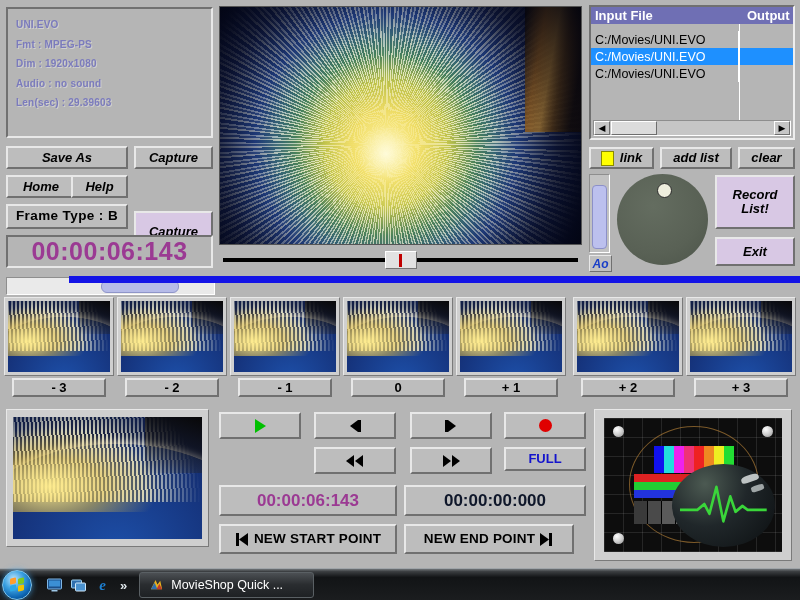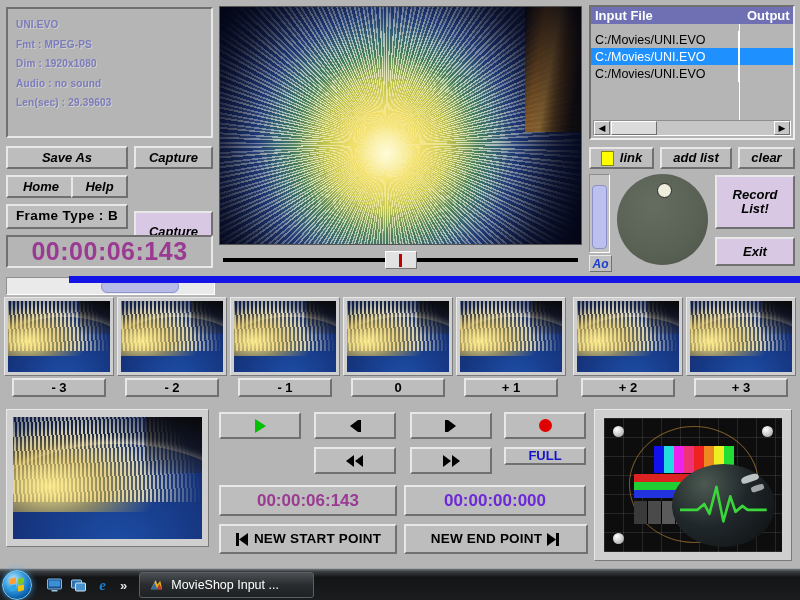--- a/index.html
+++ b/index.html
@@ -330,29 +330,29 @@
   #bottom-preview .thumb-img { border:0; }
 
   
   #btn-play  { position:absolute; left:219px; top:412px; width:82px; height:27px; }
   #btn-stepb { position:absolute; left:314px; top:412px; width:82px; height:27px; }
   #btn-stepf { position:absolute; left:410px; top:412px; width:82px; height:27px; }
   #btn-rec   { position:absolute; left:504px; top:412px; width:82px; height:27px; }
   #btn-open  { position:absolute; left:219px; top:447px; width:82px; height:27px; font-style:normal; }
   #btn-rew   { position:absolute; left:314px; top:447px; width:82px; height:27px; }
   #btn-ff    { position:absolute; left:410px; top:447px; width:82px; height:27px; }
-  #btn-full  { position:absolute; left:504px; top:447px; width:82px; height:18px; color:#1414cd; font-style:normal;text-align:right; }
+  #btn-full  { position:absolute; left:504px; top:447px; width:82px; height:24px; color:#1414cd; font-style:normal;text-align:right; }
 
   #tc-start { position:absolute; left:219px; top:485px; width:178px; height:31px;
               color:#9b3a93; font-weight:bold; font-style:normal; font-size:17px; }
   #tc-end   { position:absolute; left:404px; top:485px; width:182px; height:31px;
-              color:#6d28d9; font-weight:bold; font-style:normal; font-size:17px; }
+              color:#0f172a; font-weight:bold; font-style:normal; font-size:17px; }
   #btn-newstart { position:absolute; left:219px; top:524px; width:178px; height:30px;
                   font-style:normal; font-size:13.5px; letter-spacing:.2px; }
-  #btn-newend   { position:absolute; left:404px; top:524px; width:184px; height:30px;
+  #btn-newend   { position:absolute; left:404px; top:524px; width:170px; height:30px;
                   font-style:normal; font-size:13.5px; letter-spacing:.2px; }
 
   .tri-right { width:0;height:0;border-left:11px solid #00c000;border-top:7px solid transparent;border-bottom:7px solid transparent; }
   .dot-red { width:13px;height:13px;border-radius:50%;background:#e00000; }
 
   
   #scope {
     position:absolute; left:594px; top:409px; width:198px; height:152px;
     background:#cfcfcf;
     border-top:1px solid #e8e8e8; border-left:1px solid #e8e8e8;
@@ -701,15 +701,15 @@
       <text x="8" y="13" font-family="Liberation Serif, serif" font-size="15" font-style="italic" font-weight="bold" fill="#1d7fd0" text-anchor="middle">e</text>
     </svg>
   </div>
   <span id="ql-chevron">»</span>
   <div id="taskbtn">
     <svg id="taskbtn-icon" viewBox="0 0 16 16">
       <polygon points="2,12 7,2 9,7 12,3 14,12" fill="#e8b11e"></polygon>
       <polygon points="2,12 6,5 9,12" fill="#2f6fae"></polygon>
       <polygon points="8,12 11,6 14,12" fill="#c0392b"></polygon>
     </svg>
-    <span>MovieShop Input ...</span>
+    <span>MovieShop Quick ...</span>
   </div>
 </div>
 
 </body></html>

